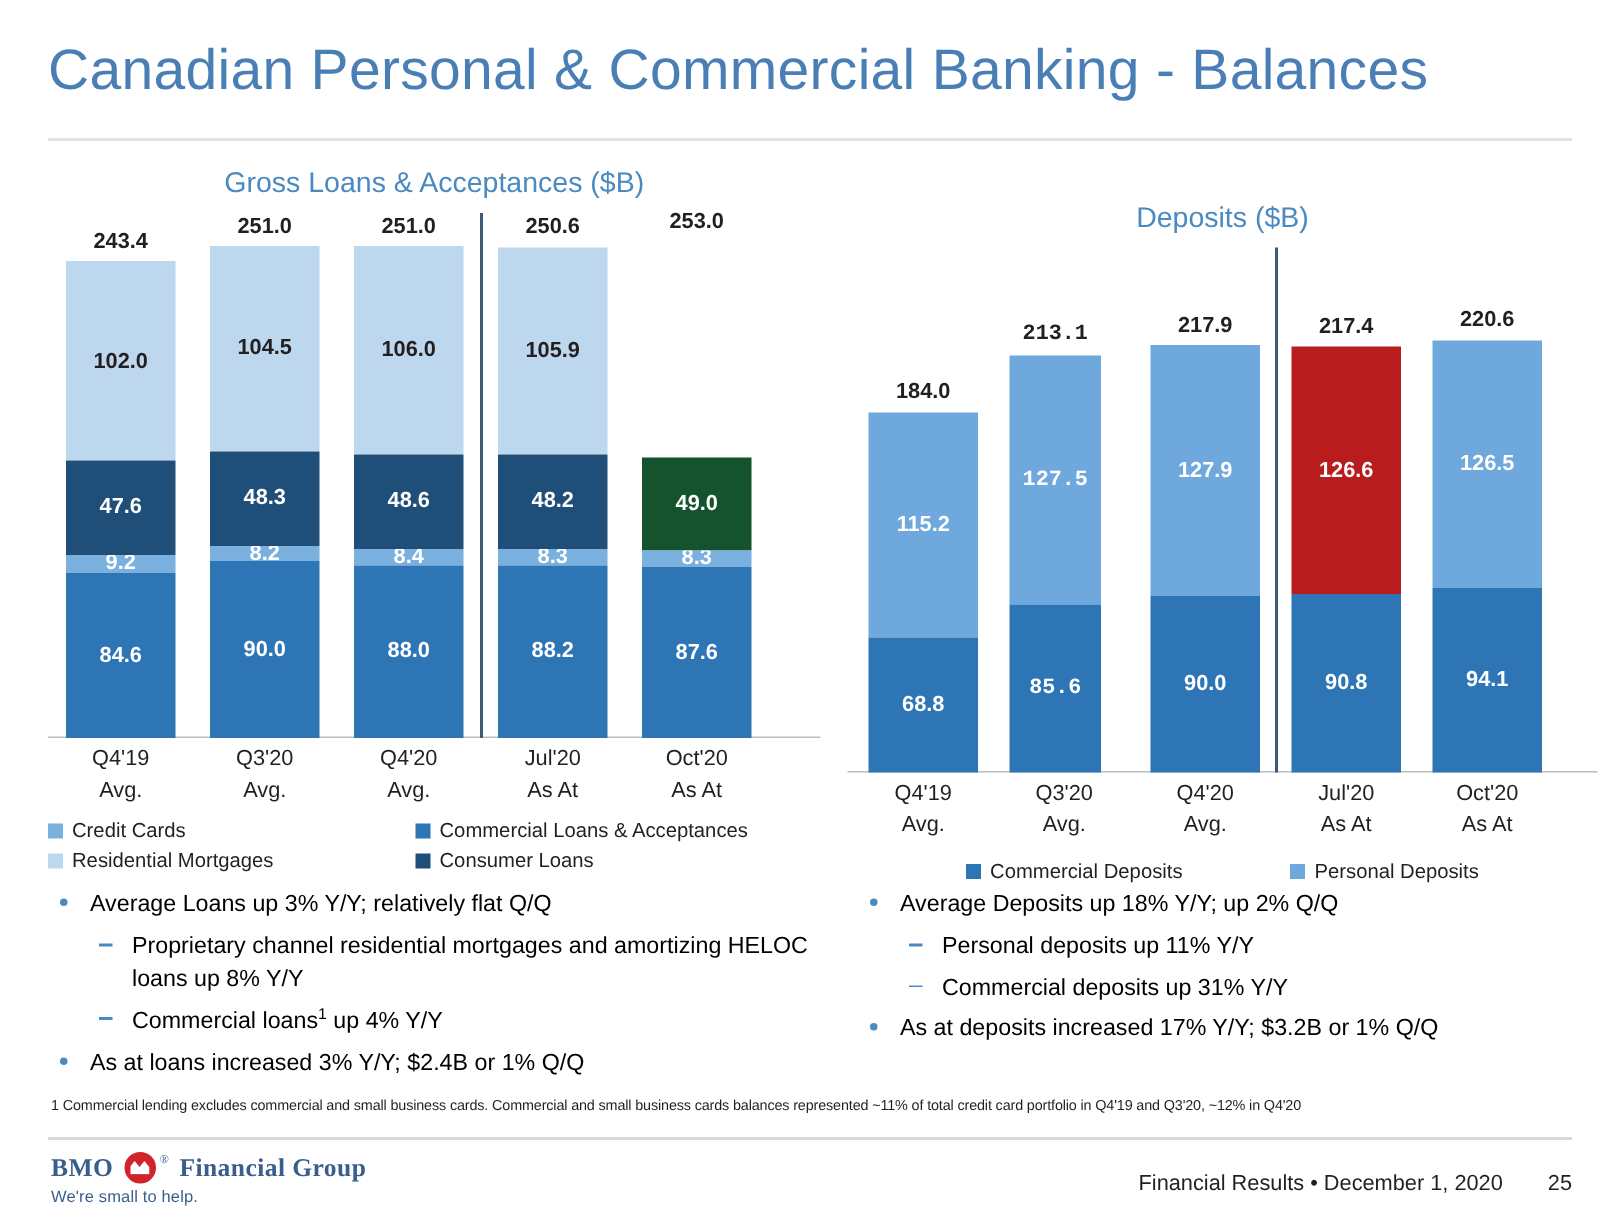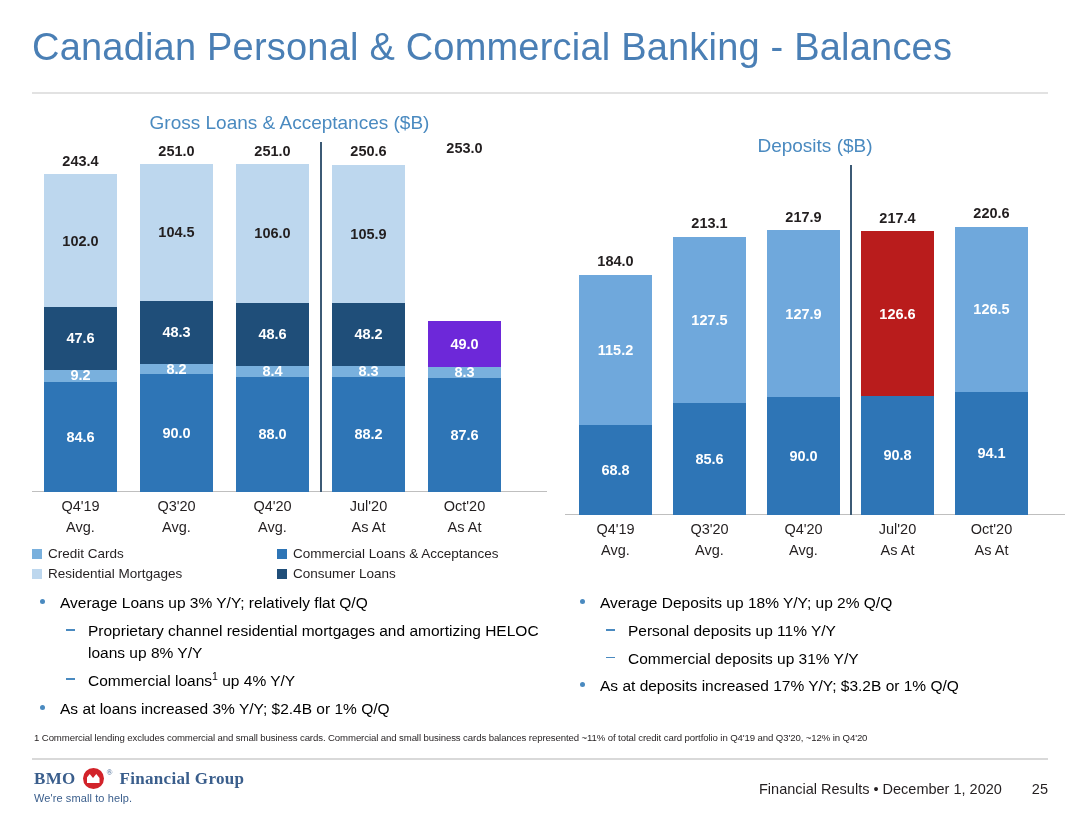--- a/index.html
+++ b/index.html
@@ -300,21 +300,21 @@
       </div>
       <div class="bar-group" style="left: 300px; width: 73px; height: 327.276px;">
         <div class="bar-total" style="bottom: 333.276px;">250.6</div>
         <div class="seg seg-label-dark" style="height: 138.302px; background: rgb(189, 215, 238);">105.9</div>
         <div class="seg seg-label-light" style="height: 62.9478px; background: rgb(31, 78, 121);">48.2</div>
         <div class="seg seg-label-light" style="height: 10.8396px; background: rgb(121, 176, 221);">8.3</div>
         <div class="seg seg-label-light" style="height: 115.187px; background: rgb(46, 117, 182);">88.2</div>
       </div>
       <div class="bar-group" style="left: 396px; width: 73px; height: 330.41px;">
         <div class="bar-total" style="bottom: 336.41px;">253.0</div>
-        <div class="seg seg-label-light" style="height: 46px; background: #6d28d9;">49.0</div>
+        <div class="seg seg-label-light" style="height: 62px; background: #14532d;">49.0</div>
         <div class="seg seg-label-light" style="height: 10.8396px; background: rgb(121, 176, 221);">8.3</div>
         <div class="seg seg-label-light" style="height: 114.403px; background: rgb(46, 117, 182);">87.6</div>
       </div>
       <div class="divider" style="left: 287.5px;"></div>
     </div>
   <div class="cat-labels" id="cats-left">
       <div class="cat" style="left: -2px; width: 101px;">
         <span>Q4'19</span>
         <span>Avg.</span>
       </div>
@@ -361,21 +361,21 @@
 
 <div class="chart-panel" id="chart-right">
   <div class="chart-title">Deposits ($B)</div>
   <div class="plot" id="plot-right">
     <div class="axis-line"></div>
   <div class="bar-group" style="left: 14px; width: 73px; height: 240.299px;">
         <div class="bar-total" style="bottom: 246.299px;">184.0</div>
         <div class="seg seg-label-light" style="height: 150.448px; background: rgb(111, 168, 220);">115.2</div>
         <div class="seg seg-label-light" style="height: 89.8507px; background: rgb(46, 117, 182);">68.8</div>
       </div>
-      <div class="bar-group" style="left: 108px; width: 73px; height: 278.302px;">
+      <div class="bar-group" style="left: 108px; width: 61px; height: 278.302px; font-family: Liberation Mono, monospace;">
         <div class="bar-total" style="bottom: 284.302px;">213.1</div>
         <div class="seg seg-label-light" style="height: 166.511px; background: rgb(111, 168, 220);">127.5</div>
         <div class="seg seg-label-light" style="height: 111.791px; background: rgb(46, 117, 182);">85.6</div>
       </div>
       <div class="bar-group" style="left: 202px; width: 73px; height: 284.571px;">
         <div class="bar-total" style="bottom: 290.571px;">217.9</div>
         <div class="seg seg-label-light" style="height: 167.034px; background: rgb(111, 168, 220);">127.9</div>
         <div class="seg seg-label-light" style="height: 117.537px; background: rgb(46, 117, 182);">90.0</div>
       </div>
       <div class="bar-group" style="left: 296px; width: 73px; height: 283.918px;">
@@ -403,20 +403,30 @@
         <span>Q4'20</span>
         <span>Avg.</span>
       </div>
       <div class="cat" style="left: 282px; width: 101px;">
         <span>Jul'20</span>
         <span>As At</span>
       </div>
       <div class="cat" style="left: 376px; width: 101px;">
         <span>Oct'20</span>
         <span>As At</span>
+      </div>
+    </div>
+  <div class="legend legend-row" id="legend-right">
+      <div class="legend-item">
+        <span class="legend-swatch" style="background: rgb(46, 117, 182);"></span>
+        <span>Commercial Deposits</span>
+      </div>
+      <div class="legend-item">
+        <span class="legend-swatch" style="background: rgb(111, 168, 220);"></span>
+        <span>Personal Deposits</span>
       </div>
     </div>
 </div>
 
 <div class="bullets" id="bullets-left">
     <div class="bullet-l1"><span class="dot"></span><span>Average Loans up 3% Y/Y; relatively flat Q/Q</span></div>
     <div class="bullet-l2"><span class="dash"></span><span>Proprietary channel residential mortgages and amortizing HELOC loans up 8% Y/Y</span></div>
     <div class="bullet-l2"><span class="dash"></span><span>Commercial loans</span><sup>1</sup><span> up 4% Y/Y</span></div>
     <div class="bullet-l1"><span class="dot"></span><span>As at loans increased 3% Y/Y; $2.4B or 1% Q/Q</span></div>
   </div>

